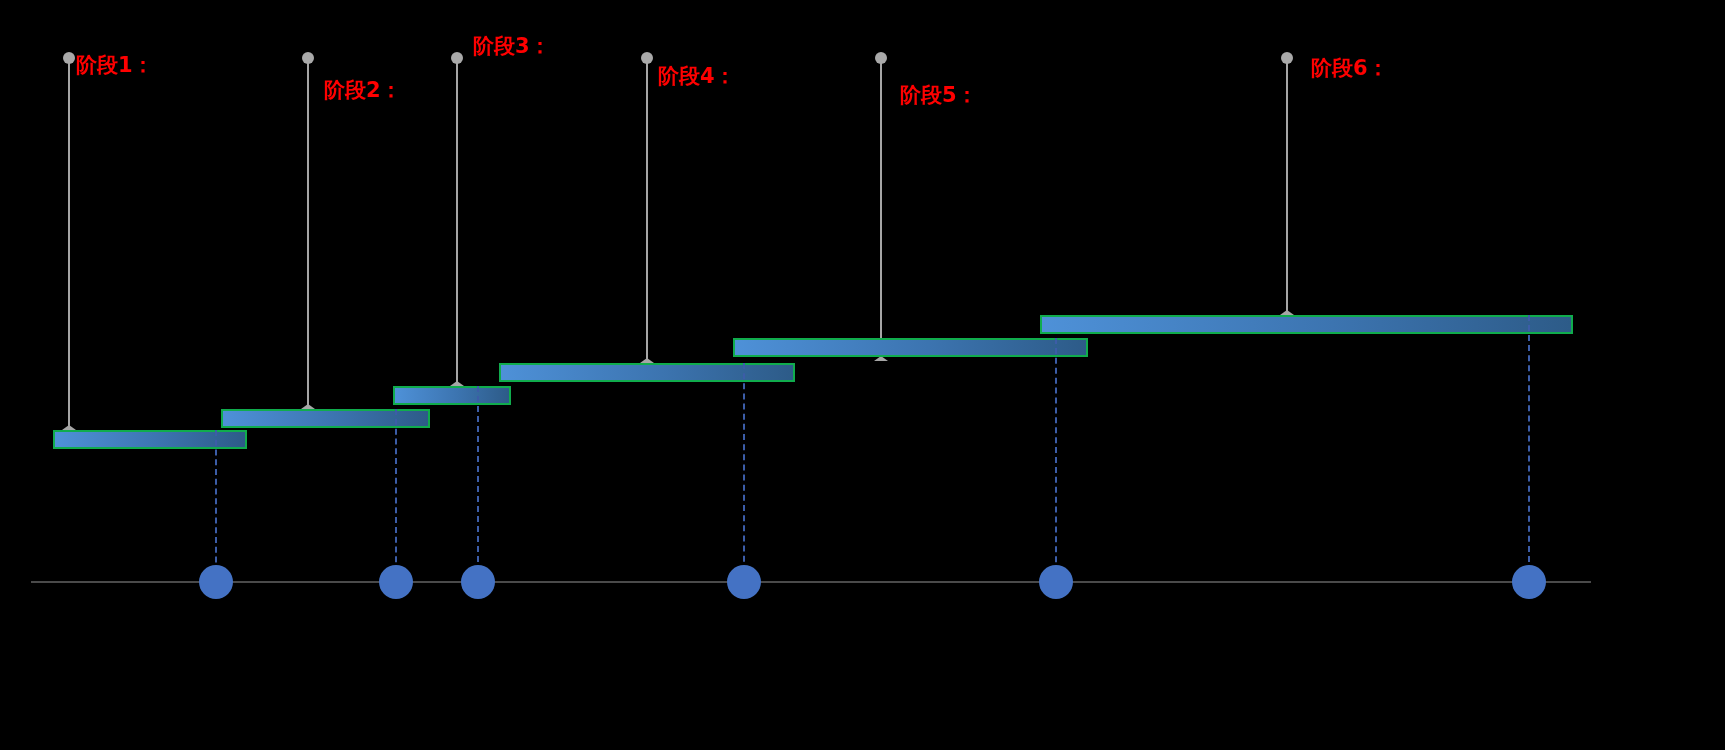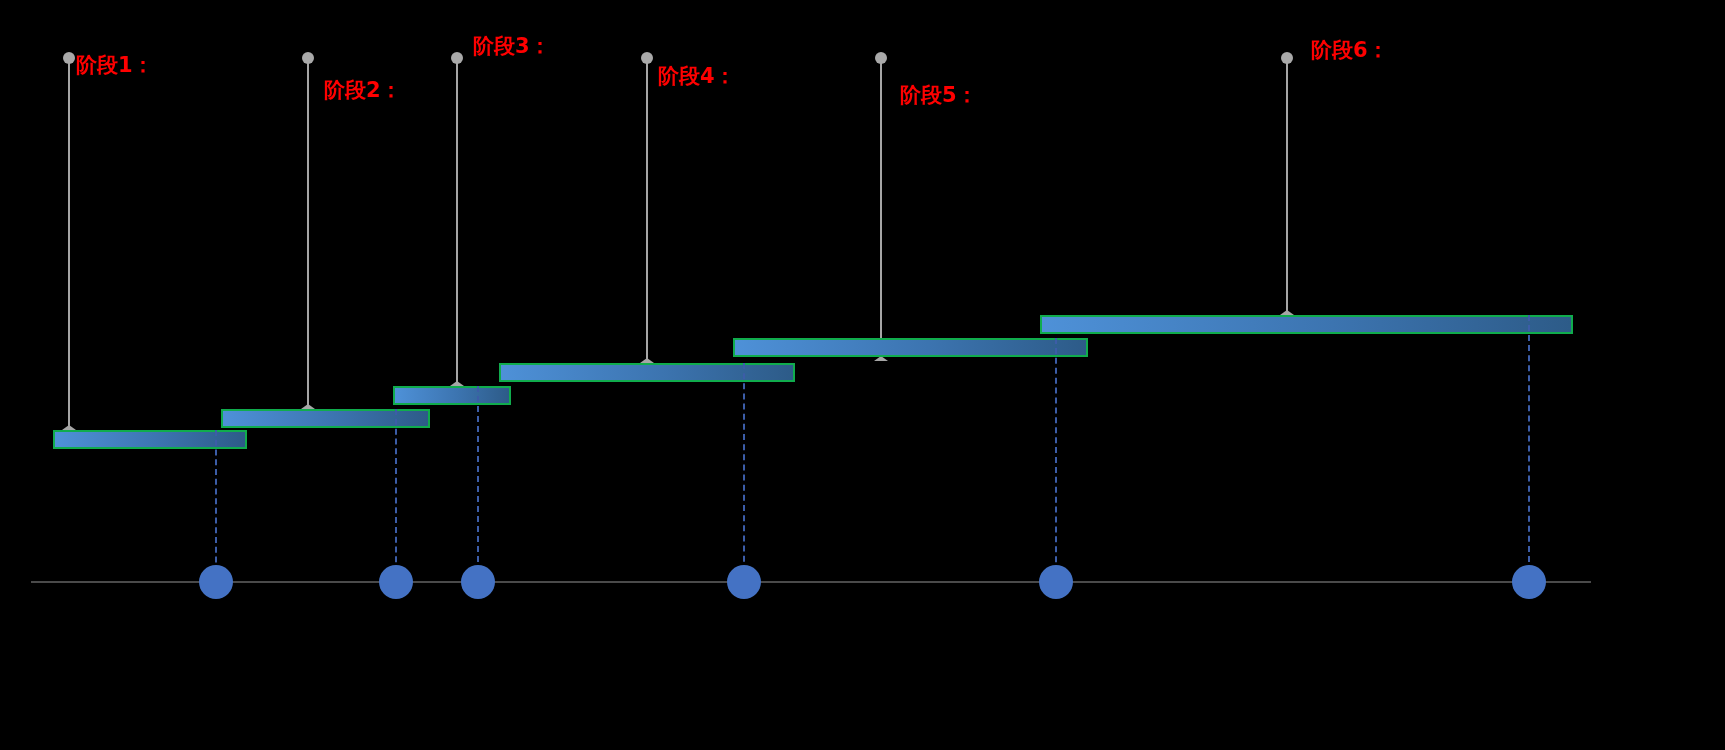--- a/index.html
+++ b/index.html
@@ -107,14 +107,14 @@
     <div class="drop-line" style="left: 1055px; top: 338px; height: 244px;"></div>
     <div class="milestone-circle" style="left: 1039px; top: 565px;"></div>
     <div class="pin-dot" style="left: 875px; top: 52px;"></div>
     <div class="phase-label" style="left: 900px; top: 82px;">阶段5：</div>
     <div class="pin-line" style="left: 1286px; top: 58px; height: 257px;"></div>
     <div class="pin-arrow" style="left: 1280px; top: 310px;"></div>
     <div class="task-bar" style="left: 1040px; top: 315px; width: 533px;"></div>
     <div class="drop-line" style="left: 1528px; top: 315px; height: 267px;"></div>
     <div class="milestone-circle" style="left: 1512px; top: 565px;"></div>
     <div class="pin-dot" style="left: 1281px; top: 52px;"></div>
-    <div class="phase-label" style="left: 1311px; top: 37px;">阶段6：</div>
+    <div class="phase-label" style="left: 1311px; top: 55px;">阶段6：</div>
   </div>
 
 </body></html>

